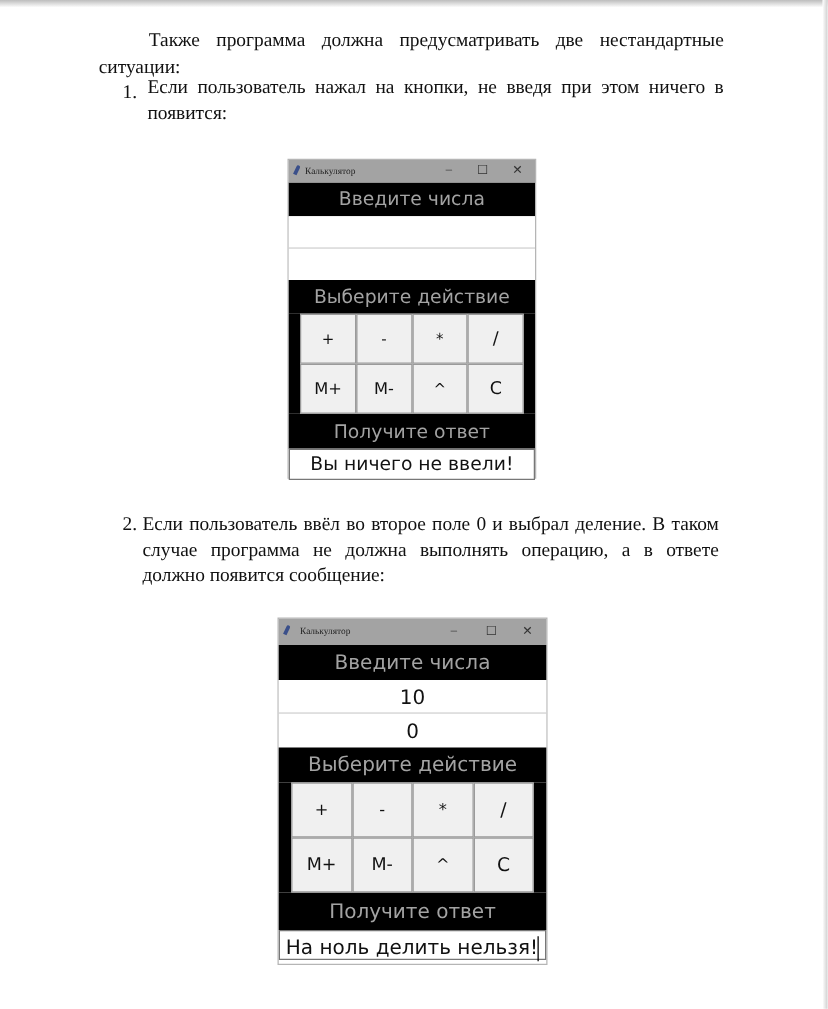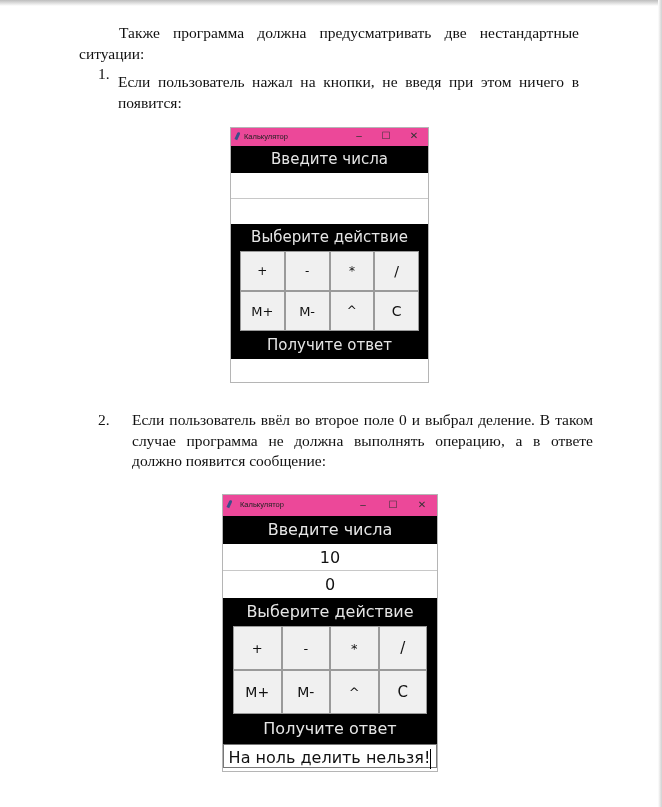--- a/index.html
+++ b/index.html
@@ -10,45 +10,45 @@
   .topshade { position: absolute; left: 0; top: 0; width: 662px; height: 6px;
     background: linear-gradient(#bdbdbd, #ffffff); }
   .rightshade { position: absolute; right: 0; top: 0; width: 4px; height: 807px;
     background: linear-gradient(to right, #ffffff, #d0d0d0); }
   .para { position: absolute; font-size: 15.5px; line-height: 20.5px; text-align: justify; }
   .line { display: block; white-space: nowrap; }
   .just { text-align-last: justify; display: block; }
   .num { position: absolute; font-size: 15.5px; line-height: 20.5px; }
 
   .win { position: absolute; background: #fff; border: 1px solid #b5b5b5; box-sizing: border-box; }
-  .titlebar { position: relative; background: #ec4899; font-family: Liberation Sans, sans-serif; font-size: 7.5px; color: #222; }
+  .titlebar { position: relative; background: #a3a3a3; font-family: Liberation Serif, serif; font-size: 7.5px; color: #222; }
   .titlebar .feather { position: absolute; left: 5px; width: 3px; height: 8px; background: #3a4f8a; transform: rotate(25deg); border-radius: 2px 2px 0 0; }
   .titlebar .ttl { position: absolute; left: 13px; }
   .titlebar .ctl { position: absolute; color: #333; font-size: 10px; text-align: center; width: 14px; }
-  .blackband { background: #000; color: #e5e5e5; text-align: center; font-family: "DejaVu Sans", sans-serif; }
+  .blackband { background: #000; color: #a3a3a3; text-align: center; font-family: "DejaVu Sans", sans-serif; }
   .entry { background: #fff; border-bottom: 1px solid #c8c8c8; text-align: center; font-family: "DejaVu Sans", sans-serif; color: #111; box-sizing: border-box; }
   .grid { background: #000; display: grid; grid-template-columns: repeat(4, 1fr); box-sizing: border-box; }
   .btn { background: #f0f0f0; border: 1px solid #9a9a9a; box-sizing: border-box; display: flex; align-items: center; justify-content: center;
     font-family: "DejaVu Sans", sans-serif; color: #111; }
   .result { background: #fff; text-align: center; font-family: "DejaVu Sans", sans-serif; color: #111; border: 1px solid #777; box-sizing: border-box; }
   .cursor { display: inline-block; width: 1px; background: #000; vertical-align: middle; }
 </style>
 </head>
 <body>
 
 <div class="topshade"></div>
 <div class="rightshade"></div>
 
 <div class="para" style="left:79px; top:23px; width:500px;">
   <span class="line just" style="padding-left:40px;">Также программа должна предусматривать две нестандартные</span>
   <span class="line">ситуации:</span>
 </div>
 
 <div class="num" style="left:98px; top:64px;">1.</div>
-<div class="para" style="left:118px; top:72px; width:461px;">
+<div class="para" style="left:118px; top:60px; width:461px;">
   <span class="line just">Если пользователь нажал на кнопки, не введя при этом ничего в</span>
   <span class="line">появится:</span>
 </div>
 
 <div class="win" style="left:230px; top:127px; width:199px; height:256px;">
   <div class="titlebar" style="height:18px;">
     <span class="feather" style="top:4px;"></span>
     <span class="ttl" style="top:4px;">Калькулятор</span>
     <span class="ctl" style="left:121px; top:2px;">–</span>
     <span class="ctl" style="left:148px; top:2px;">☐</span>
@@ -62,24 +62,25 @@
     <div class="btn" style="font-size:12px;">+</div>
     <div class="btn" style="font-size:12px;">-</div>
     <div class="btn" style="font-size:12px;">*</div>
     <div class="btn" style="font-size:14px;">/</div>
     <div class="btn" style="font-size:13px;">M+</div>
     <div class="btn" style="font-size:13px;">M-</div>
     <div class="btn" style="font-size:12px;">^</div>
     <div class="btn" style="font-size:14px;">C</div>
   </div>
   <div class="blackband" style="height:28px; line-height:28px; font-size:15px;">Получите ответ</div>
+  <div class="result" style="height:25px; line-height:23px; font-size:15px;">Вы ничего не ввели!</div>
 </div>
 
 <div class="num" style="left:98px; top:410px;">2.</div>
-<div class="para" style="left:132px; top:410px; width:461px;">
+<div class="para" style="left:114px; top:410px; width:461px;">
   <span class="line just">Если пользователь ввёл во второе поле 0 и выбрал деление. В таком</span>
   <span class="line just">случае программа не должна выполнять операцию, а в ответе</span>
   <span class="line">должно появится сообщение:</span>
 </div>
 
 <div class="win" style="left:222px; top:494px; width:216px; height:278px;">
   <div class="titlebar" style="height:21px;">
     <span class="feather" style="top:5px;"></span>
     <span class="ttl" style="top:5px; left:17px;">Калькулятор</span>
     <span class="ctl" style="left:133px; top:4px;">–</span>

